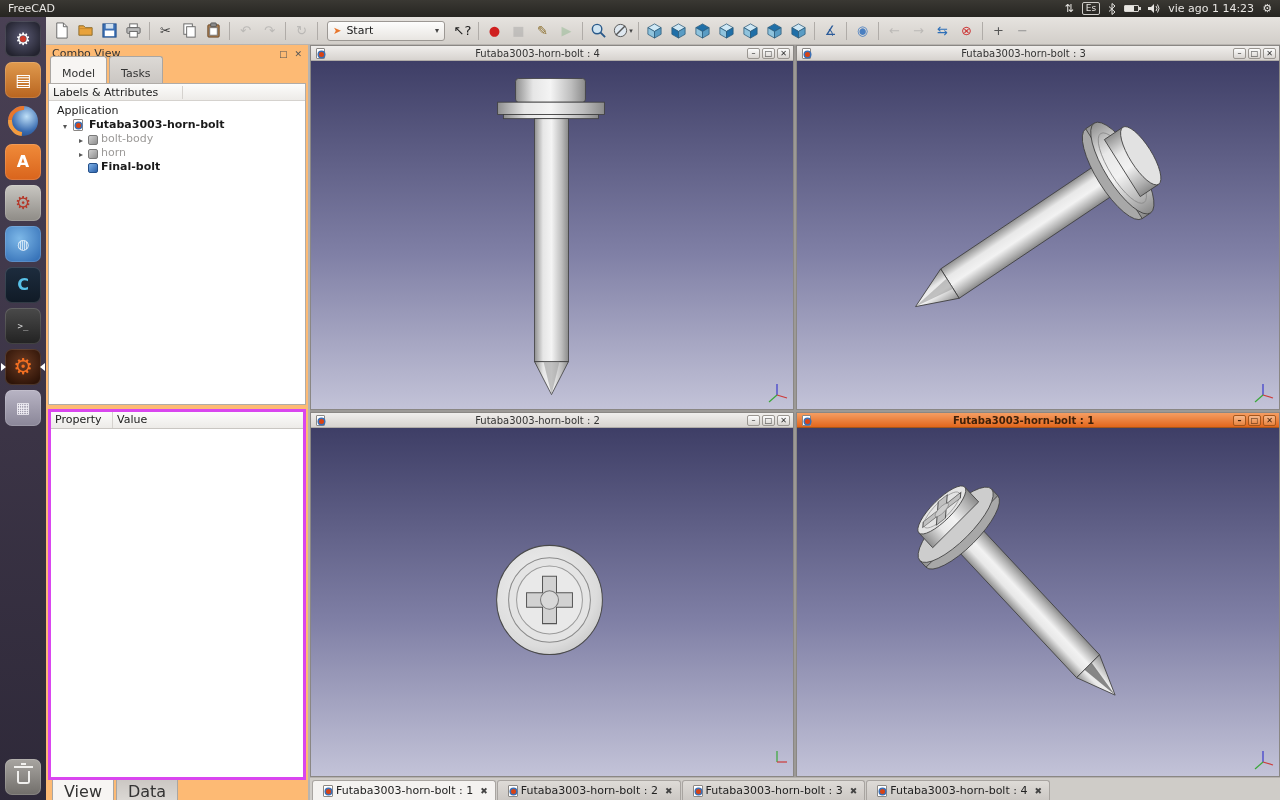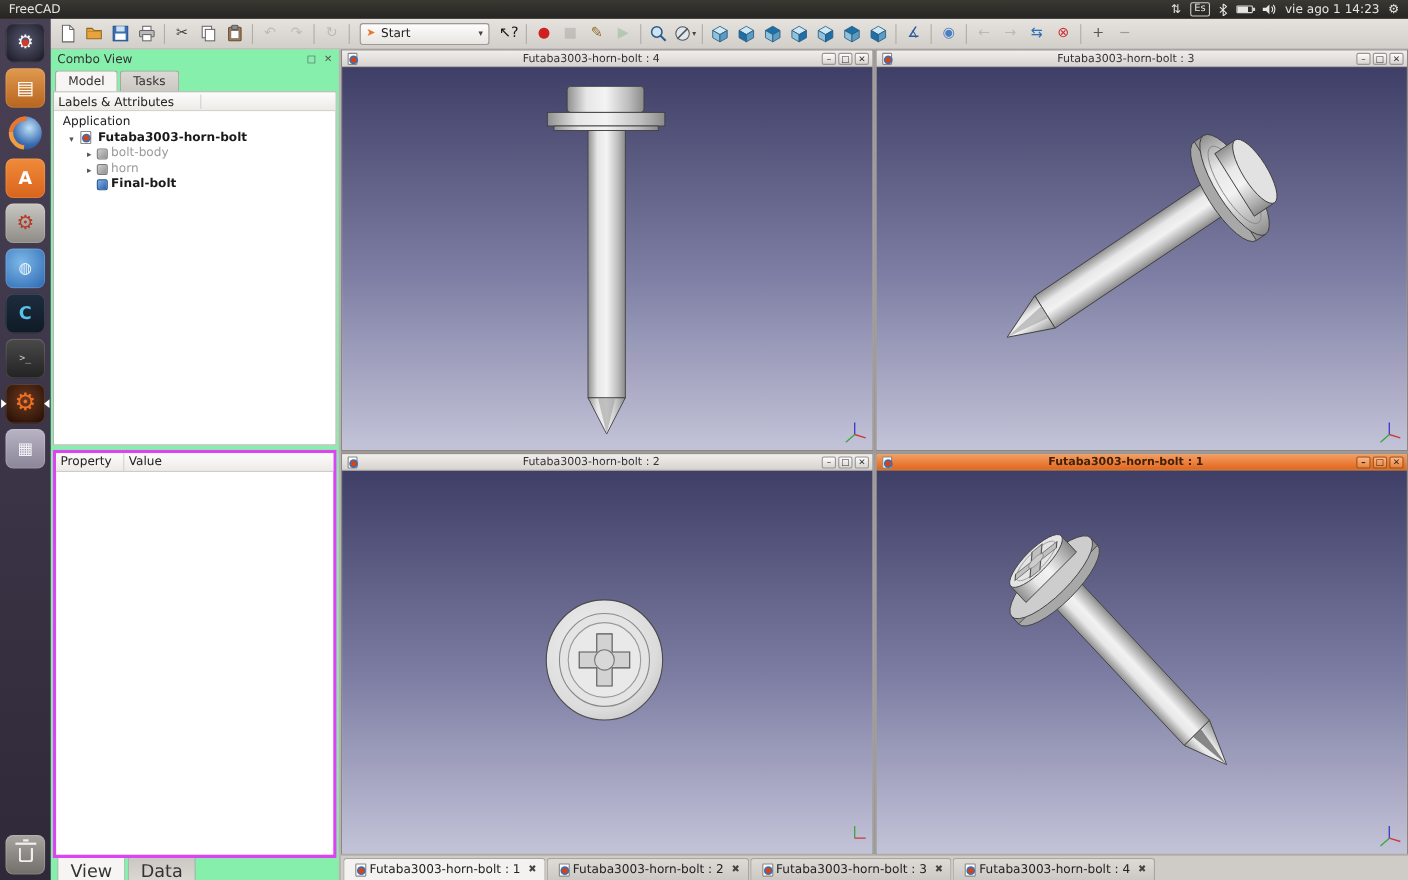--- a/index.html
+++ b/index.html
@@ -57,25 +57,25 @@
 .tb-glyph{font-size:13px;line-height:1}
 .tb-btn.disabled{opacity:.4}
 .tb-sep{width:1px;height:18px;background:#b0aca8;margin:0 3px;flex:none}
 .tb-combo{height:20px;min-width:118px;border:1px solid #9c9894;background:linear-gradient(#fdfdfc,#e8e5e1);border-radius:3px;display:flex;align-items:center;padding:0 5px;margin:0 5px;font-size:11px;color:#222;flex:none}
 .wb-ico{color:#e8762c;font-size:10px;margin-right:5px}
 .wb-arrow{margin-left:auto;font-size:8px;color:#444;padding-left:14px}
 
 #main{flex:1;display:flex;min-height:0}
 
 
-#dock{width:264px;flex:none;display:flex;flex-direction:column;background:#86efac;border-right:2px solid #b8b4b0;padding:0 2px}
+#dock{width:264px;flex:none;display:flex;flex-direction:column;background:#fdba74;border-right:2px solid #b8b4b0;padding:0 2px}
 .dock-title{height:17px;display:flex;align-items:center;font-size:11px;color:#333;padding:0 4px;flex:none}
 .dock-btns{margin-left:auto;display:flex;gap:7px;font-size:9px;color:#555}
 .dock-tabs{height:21px;display:flex;align-items:flex-end;padding-left:2px;flex:none}
-.dtab{padding:2px 11px 3px;font-size:11px;color:#333;border:1px solid #aaa6a2;border-bottom:none;border-radius:3px 3px 0 0;background:linear-gradient(#dcd9d5,#cbc7c3);margin-right:2px}
+.dtab{padding:10px 11px 3px;font-size:11px;color:#333;border:1px solid #aaa6a2;border-bottom:none;border-radius:3px 3px 0 0;background:linear-gradient(#dcd9d5,#cbc7c3);margin-right:2px}
 .dtab.active{background:#f7f5f3;position:relative;z-index:1}
 .tree-panel{height:322px;flex:none;background:#fff;border:1px solid #b0aca8;display:flex;flex-direction:column;overflow:hidden}
 .tree-header{height:17px;flex:none;background:linear-gradient(#fcfcfb,#edebe8);border-bottom:1px solid #d5d2ce;font-size:11px;color:#222;display:flex;align-items:center}
 .tree-header span{padding-left:4px;width:134px;border-right:1px solid #d5d2ce}
 .tree{flex:1;font-size:11px;color:#1a1a1a;padding-top:2px}
 .trow{height:14px;display:flex;align-items:flex-end;white-space:nowrap}
 .texp{width:10px;font-size:8px;color:#555;text-align:center;flex:none}
 .tlabel{padding-left:3px}
 .trow.muted .tlabel{color:#9c9a98}
 .obj-ico{width:10px;height:10px;border-radius:2px;margin-left:2px;flex:none}

